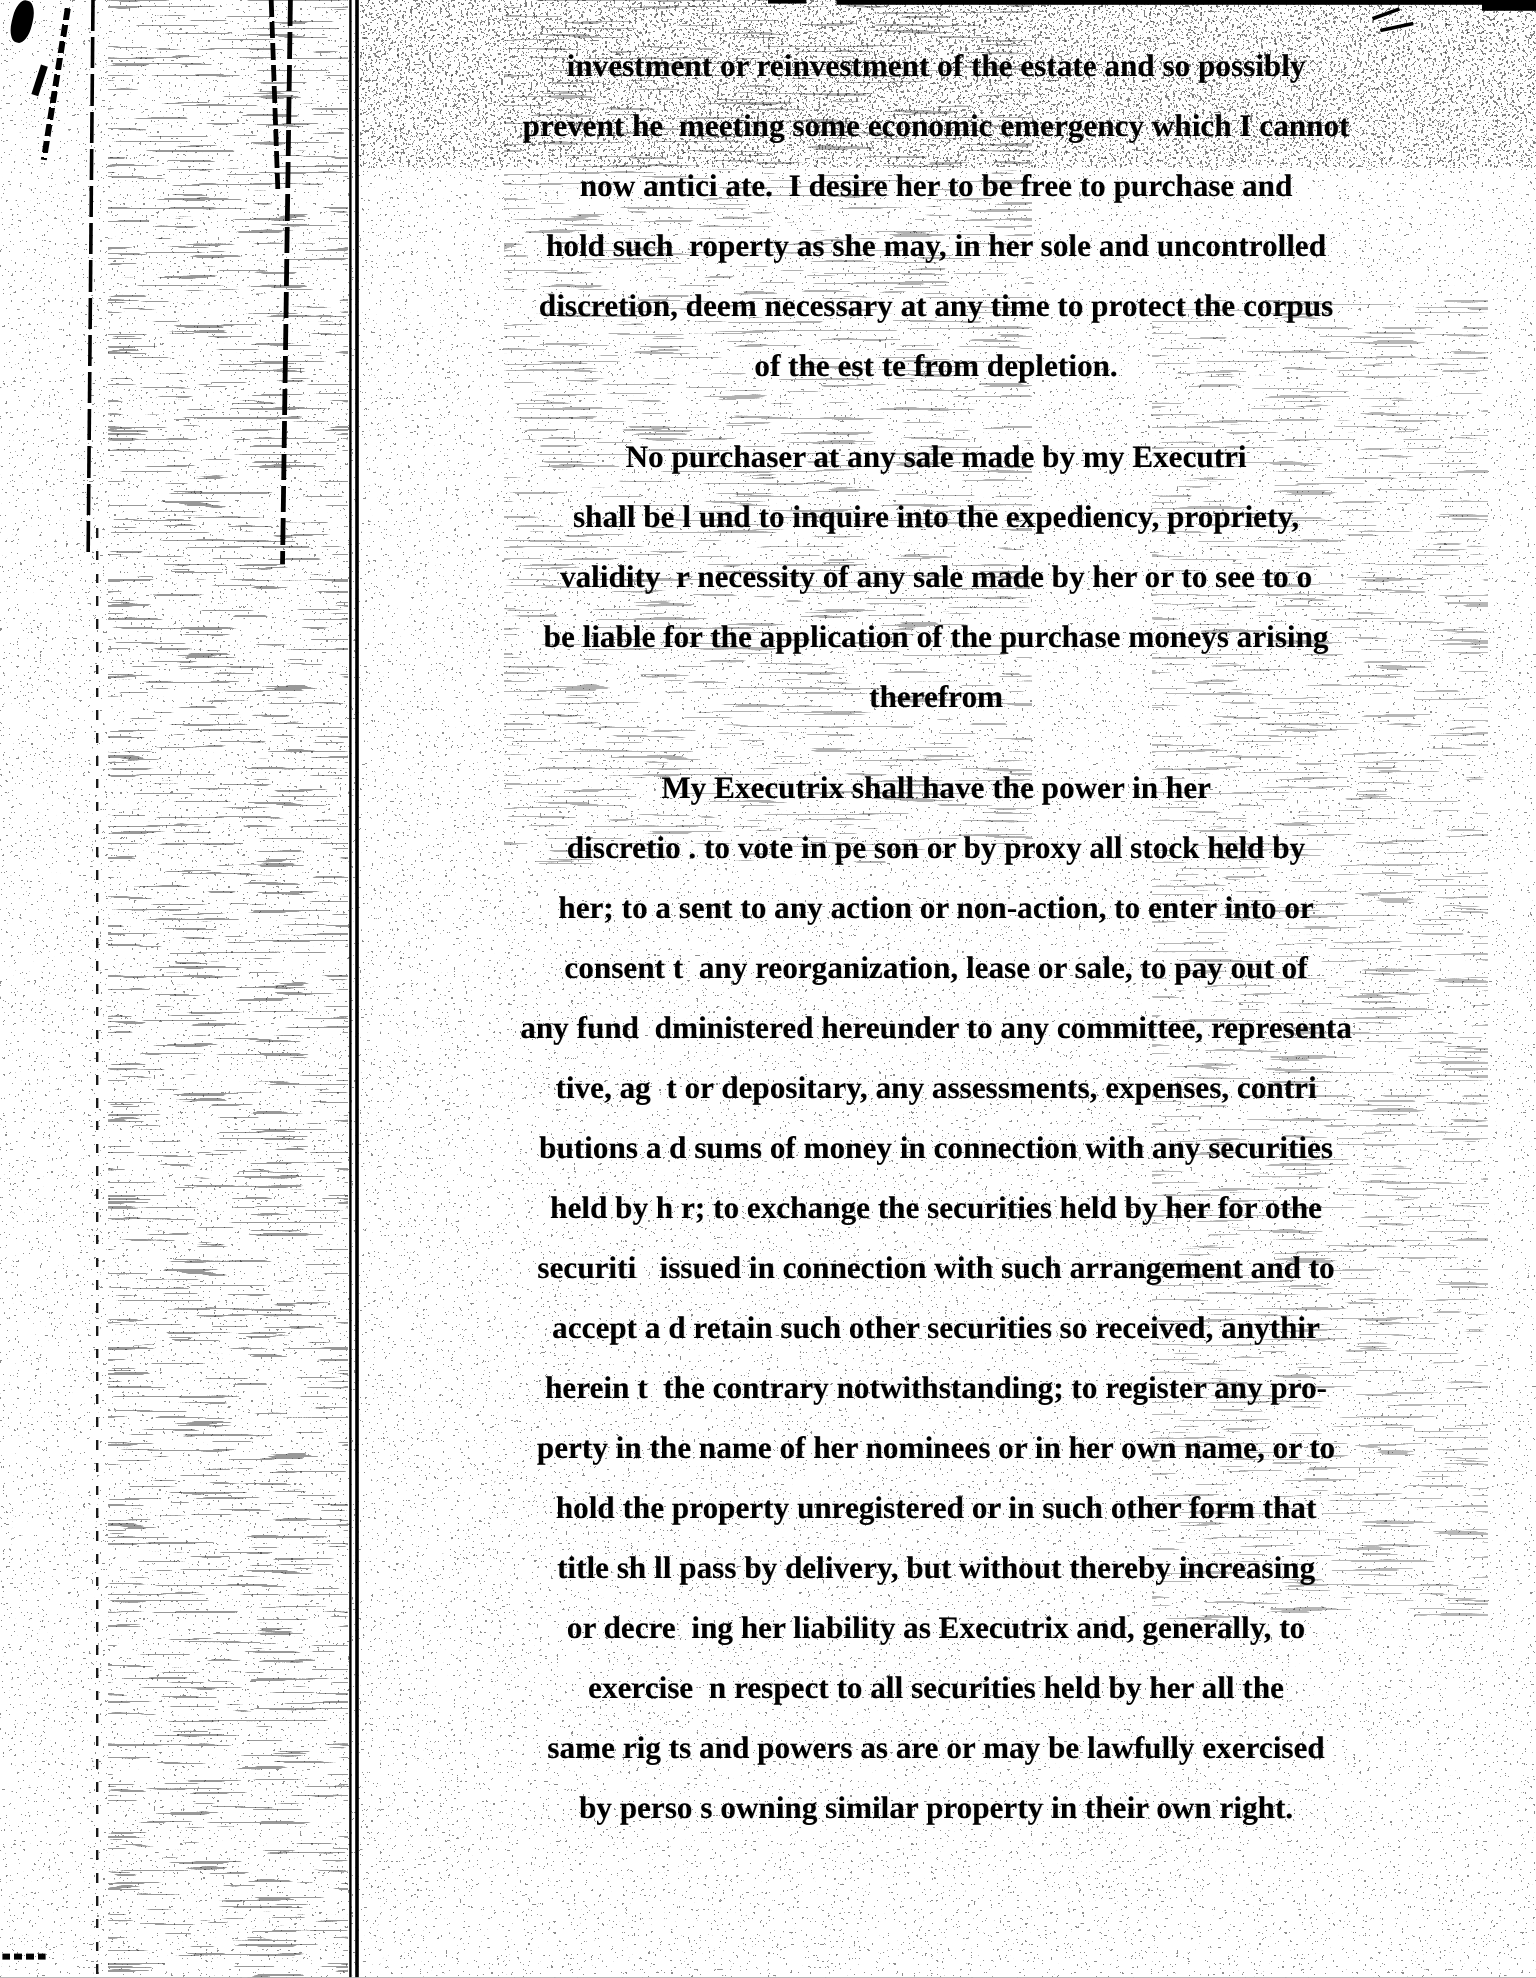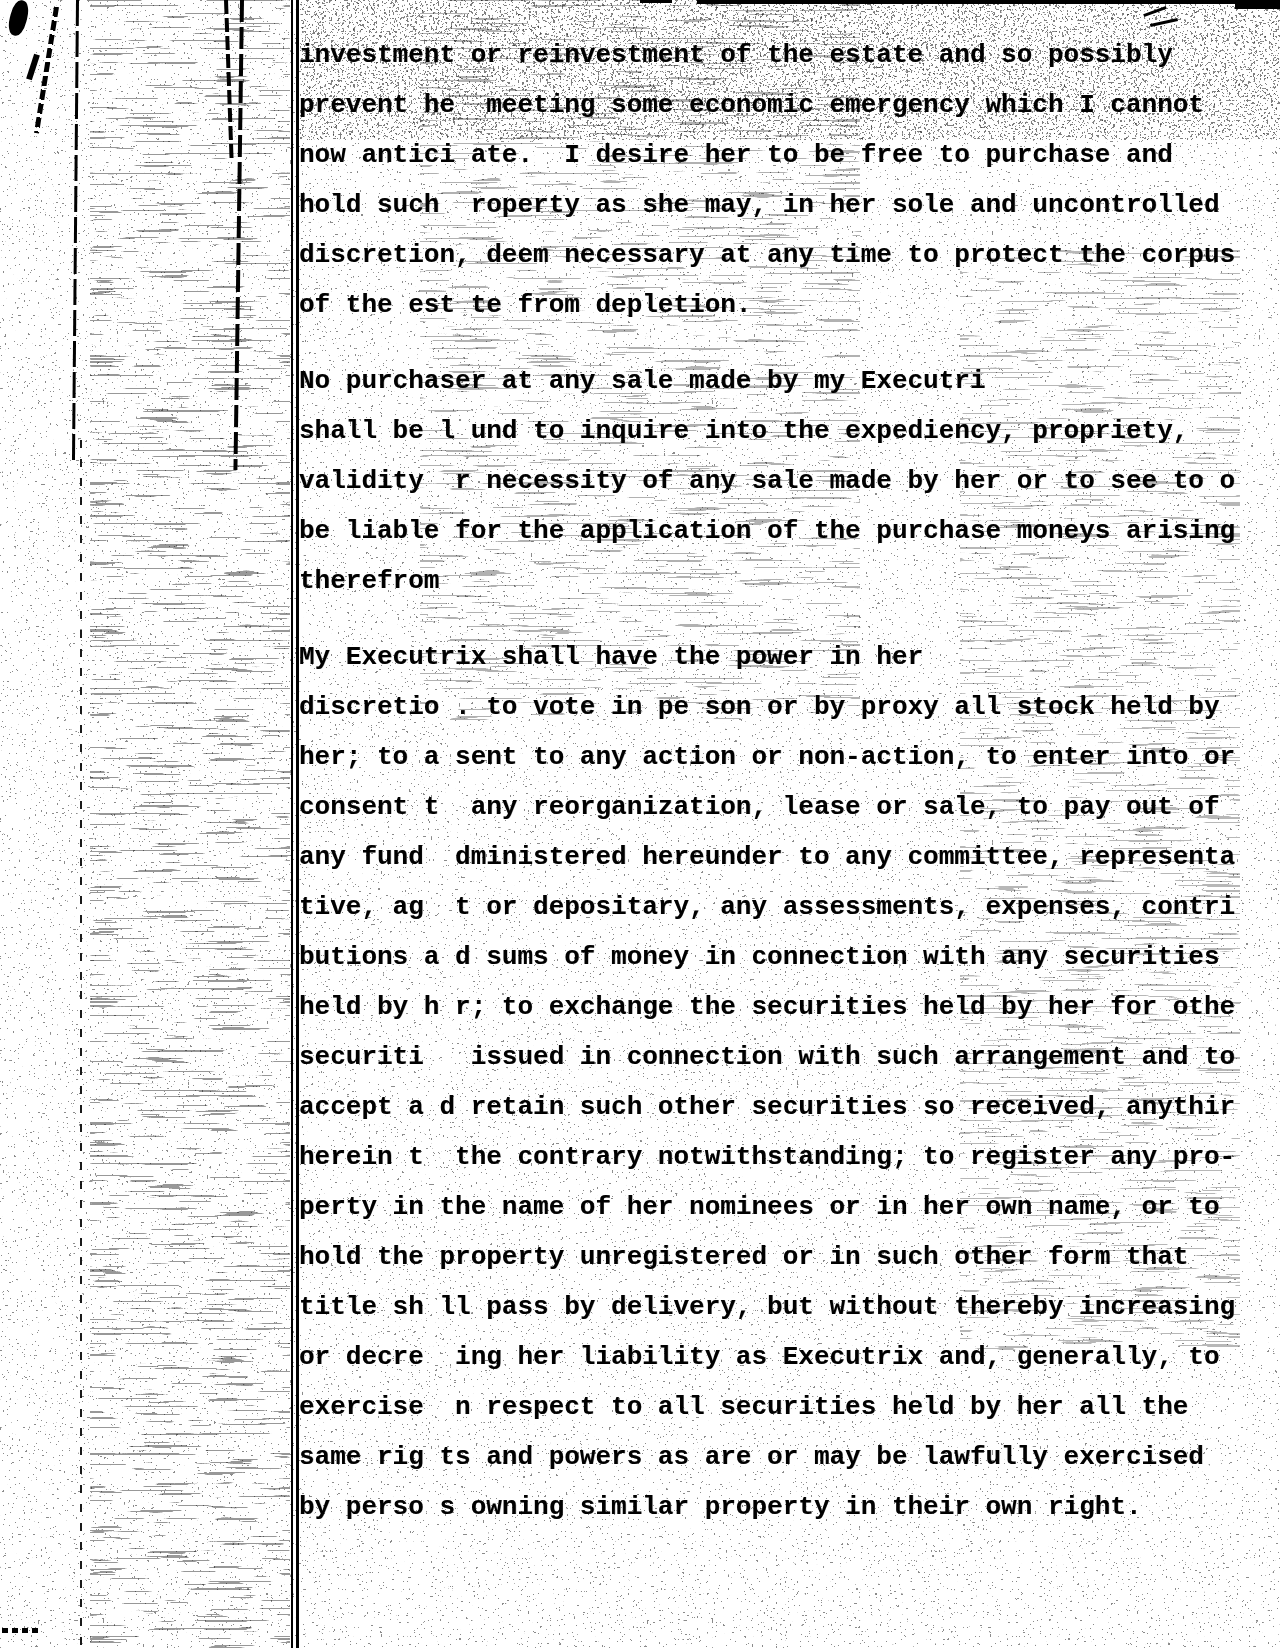--- a/index.html
+++ b/index.html
@@ -15,29 +15,30 @@
     background:var(--paper);
     overflow:hidden;
     margin:0 auto;
   }
   
   .text-block{
     position:absolute;
     left:299px;
     top:30px;
     width:962px;
-    font-family:Liberation Mono, monospace;
+    font-family:Liberation Serif, serif;
     font-size:26px;
     font-weight:bold;
     line-height:50px;
     white-space:pre;
     color:var(--ink);
     letter-spacing:0px;
     filter:blur(0.3px) contrast(2.4);
     text-shadow:0.4px 0.3px 0 rgba(0,0,0,0.35);
+    text-align:center;
   }
   .para{margin:0;}
   .para + .para{margin-top:26px;}
   .line{height:50px;}
   .line.indent{}
 
   
   .artifact{position:absolute;background:var(--artifact);}
   .top-bar{left:697px;top:0;width:583px;height:4px;}
   .top-bar-end{left:1235px;top:0;width:45px;height:9px;}

